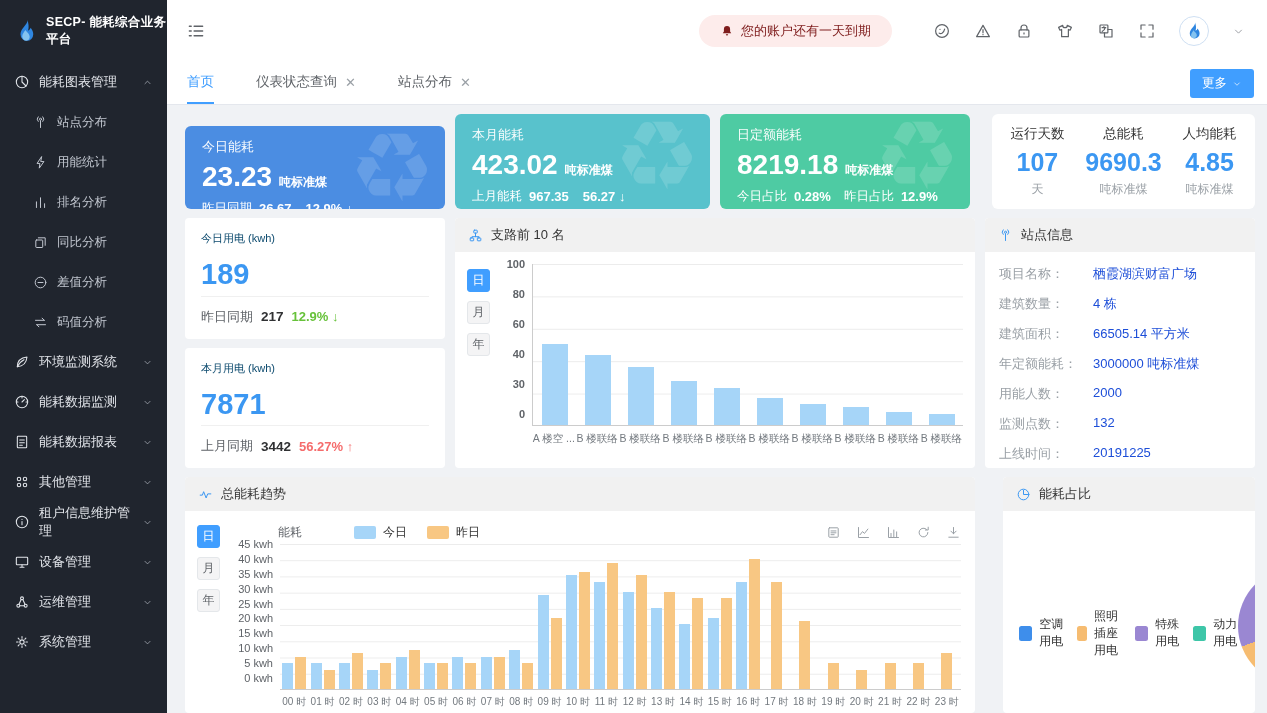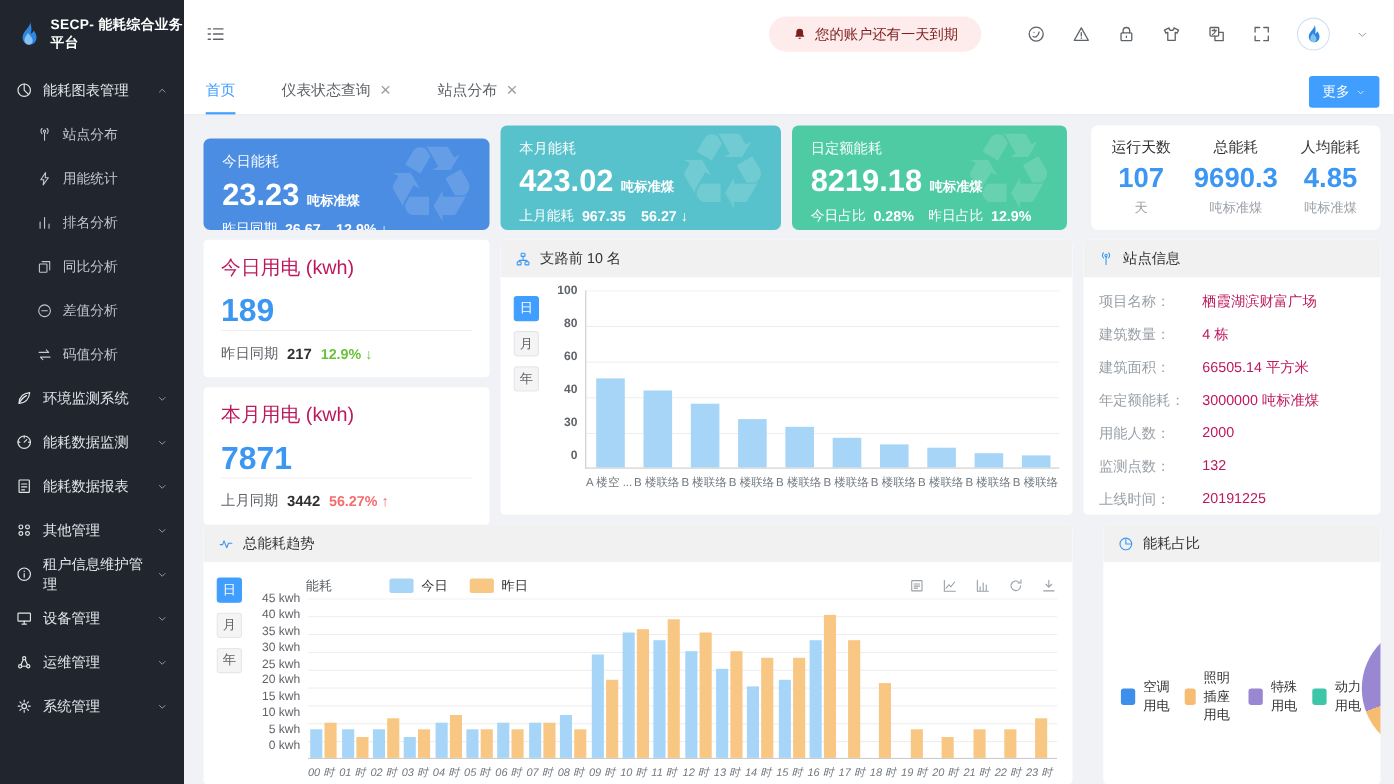--- a/index.html
+++ b/index.html
@@ -68,21 +68,21 @@
   .stat-card { flex:1; margin-left:12px; background:#fff; border-radius:6px;
     display:flex; align-items:center; justify-content:space-around; padding:0 8px; }
   .stat-col { text-align:center; }
   .sl { font-size:13.5px; color:#333; }
   .sv { font-size:25px; font-weight:700; color:#3b97f2; margin:5px 0 4px; }
   .su { font-size:12px; color:#9aa0a6; }
 
   
   .col-left { width:260px; flex:none; display:flex; flex-direction:column; gap:9px; }
   .kwh { flex:1; background:#fff; border-radius:4px; padding:13px 16px; display:flex; flex-direction:column; }
-  .kt { font-size:18px; color:#be185d; }
+  .kt { font-size:11px; color:#0c4a6e; }
   .kv { font-size:29px; font-weight:700; color:#3b97f2; margin-top:12px; }
   .ksub { margin-top:auto; border-top:1px solid #f0f0f0; padding-top:11px; font-size:13px;
     color:#5f6368; display:flex; align-items:center; gap:8px; }
   .ksub b { color:#303133; font-size:13.5px; }
   .pct-down { color:#67c23a; font-weight:700; font-size:13px; }
   .pct-up { color:#f56c6c; font-weight:700; font-size:13px; }
 
   
   .panel { background:#fff; border-radius:4px; overflow:hidden; display:flex; flex-direction:column; min-width:0; }
   .phead { height:34px; background:#f1f1f1; display:flex; align-items:center; gap:8px; padding:0 13px;
@@ -121,34 +121,34 @@
   .lswatch { width:22px; height:13px; border-radius:2px; }
   .toolbox { margin-left:auto; display:flex; gap:15px; color:#9aa0a6; }
   .toolbox span { cursor:pointer; }
   .toolbox svg { width:15px; height:15px; }
   .trend-yaxis { width:50px; height:146px; margin-top:-5px; transform:translateY(-1px); }
   .trend-plot { flex:1; height:146px; position:relative; border-bottom:1px solid #ccc;
     background:linear-gradient(to bottom,#ececec 1px,transparent 1px); background-size:100% 16.22px; }
   .tgroup { flex:1; display:flex; align-items:flex-end; justify-content:center; gap:2px; height:100%; }
   .tbar { width:11px; }
   .trend-labels { display:flex; font-size:10px; color:#73797f; padding:5px 0 0 50px; }
-  .trend-labels span { flex:1; white-space:nowrap;font-style:italic; }
+  .trend-labels span { flex:1; text-align:center; white-space:nowrap; }
 
   .donut-body { flex:1; display:flex; padding:42px 16px 0 16px; }
   .dlegend { display:flex; gap:13px; }
   .dlegend .litem { font-size:12px; }
   .dlegend .lswatch { width:26px; height:15px; border-radius:2.5px; }
   .donut { width:118px; height:118px; border-radius:50%; margin:14px 10px 0 auto; position:relative; flex:none; }
   .donut::after { content:""; position:absolute; inset:17px; background:#fff; border-radius:50%; }
 
   
   .site-body { padding:7px 14px; }
   .srow { display:flex; padding:6px 0; font-size:13px; }
   .slabel { width:94px; color:#9aa0a6; flex:none; }
-  .sval { color:#be185d; }
+  .sval { color:#1d4ed8; }
 </style>
 </head>
 <body>
 
 <aside class="sidebar">
   <div class="logo">
     <span>
         <svg viewBox="0 0 24 24">
           <path fill="#2f86e0" d="M13.2 1.8c.9 4.2-6.3 7.4-6.3 13.3a5.9 5.9 0 0011.8 0c0-2.5-1.1-4.3-2.4-6.1-.5 1.4-1.3 2.2-2.4 2.6 1-3.3.5-6.9-.7-9.8z"></path>
           <path fill="#8ecaf2" opacity=".9" d="M12.4 21a3.9 3.9 0 01-3.9-3.9c0-2.3 1.6-3.9 3-6 1 1.8 3.9 3.6 3.9 6.1A3.9 3.9 0 0112.4 21z"></path>

